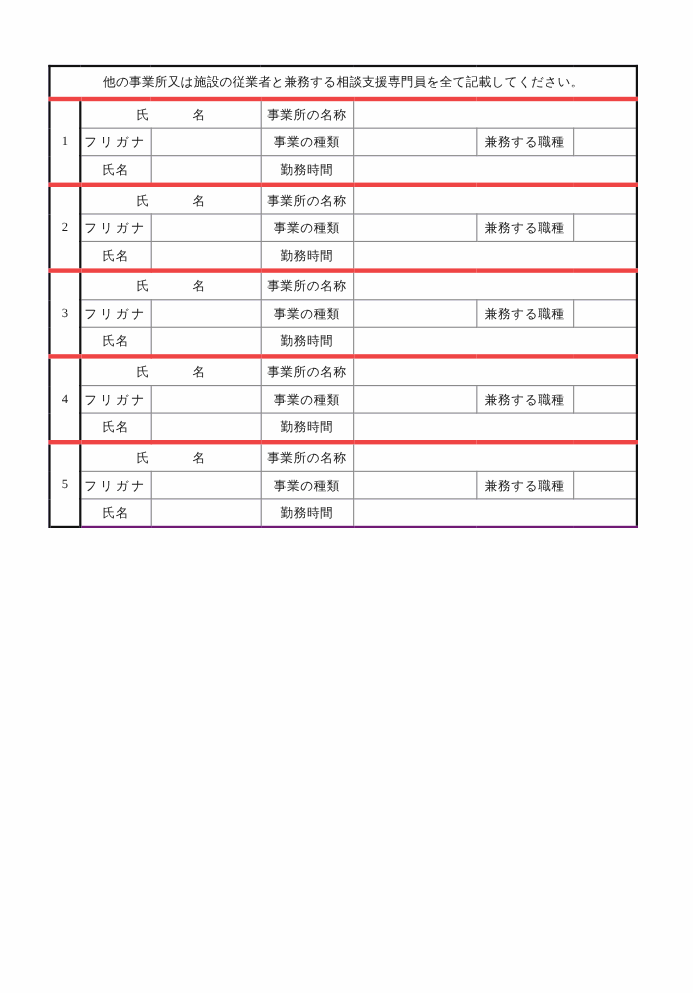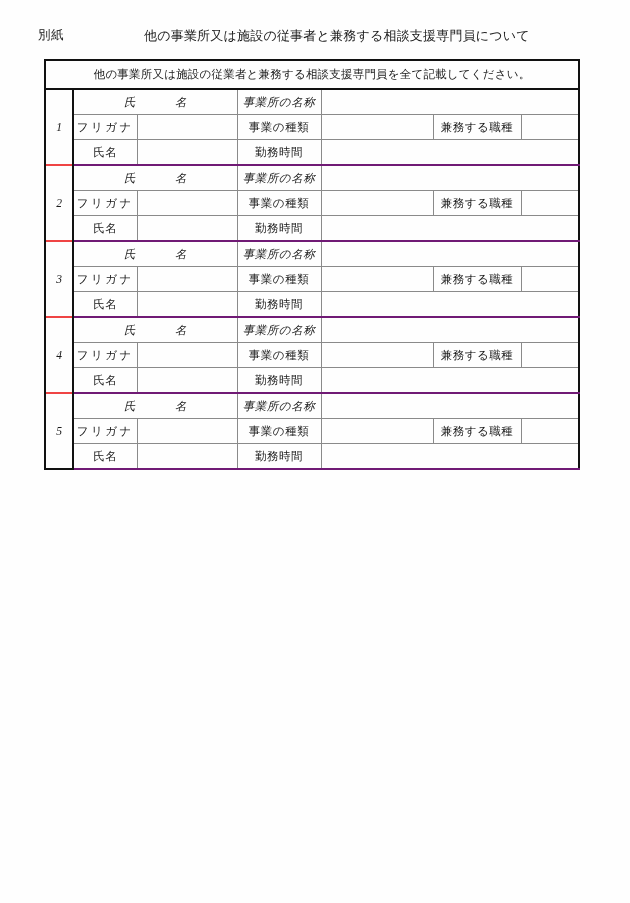--- a/index.html
+++ b/index.html
@@ -75,22 +75,21 @@
   
   .instruction-cell {
     height: 27px !important;
     font-size: 12.3px;
     border-bottom: 2px solid #111111 !important;
     letter-spacing: 0.2px;
   }
 
   
   tr.group-start > td {
-    border-top: 2px solid #ef4444;
-    font-style: italic;
+    border-top: 4px solid #ef4444;
   }
   tr.group-end > td {
     border-bottom: 2px solid #701a75;
   }
 
   
   .idx-cell {
     font-size: 12.5px;
     border-right: 2px solid #111111 !important;
     border-left: 2px solid #111111 !important;
@@ -122,24 +121,20 @@
   .w-label  { width: 84px; }
   .w-val    { width: 112px; }
   .w-klabel { width: 88px; }
   .w-kval   { width: 58px; }
 </style>
 </head>
 <body>
 
 <div class="page">
 
-  <div class="header-row">
-    <div class="doc-tag">別紙</div>
-    <div class="doc-title">他の事業所又は施設の従事者と兼務する相談支援専門員について</div>
-  </div>
 
   <table class="form-table">
     <colgroup>
       <col class="w-idx">
       <col class="w-sub">
       <col class="w-name">
       <col class="w-label">
       <col class="w-val">
       <col class="w-klabel">
       <col class="w-kval">

